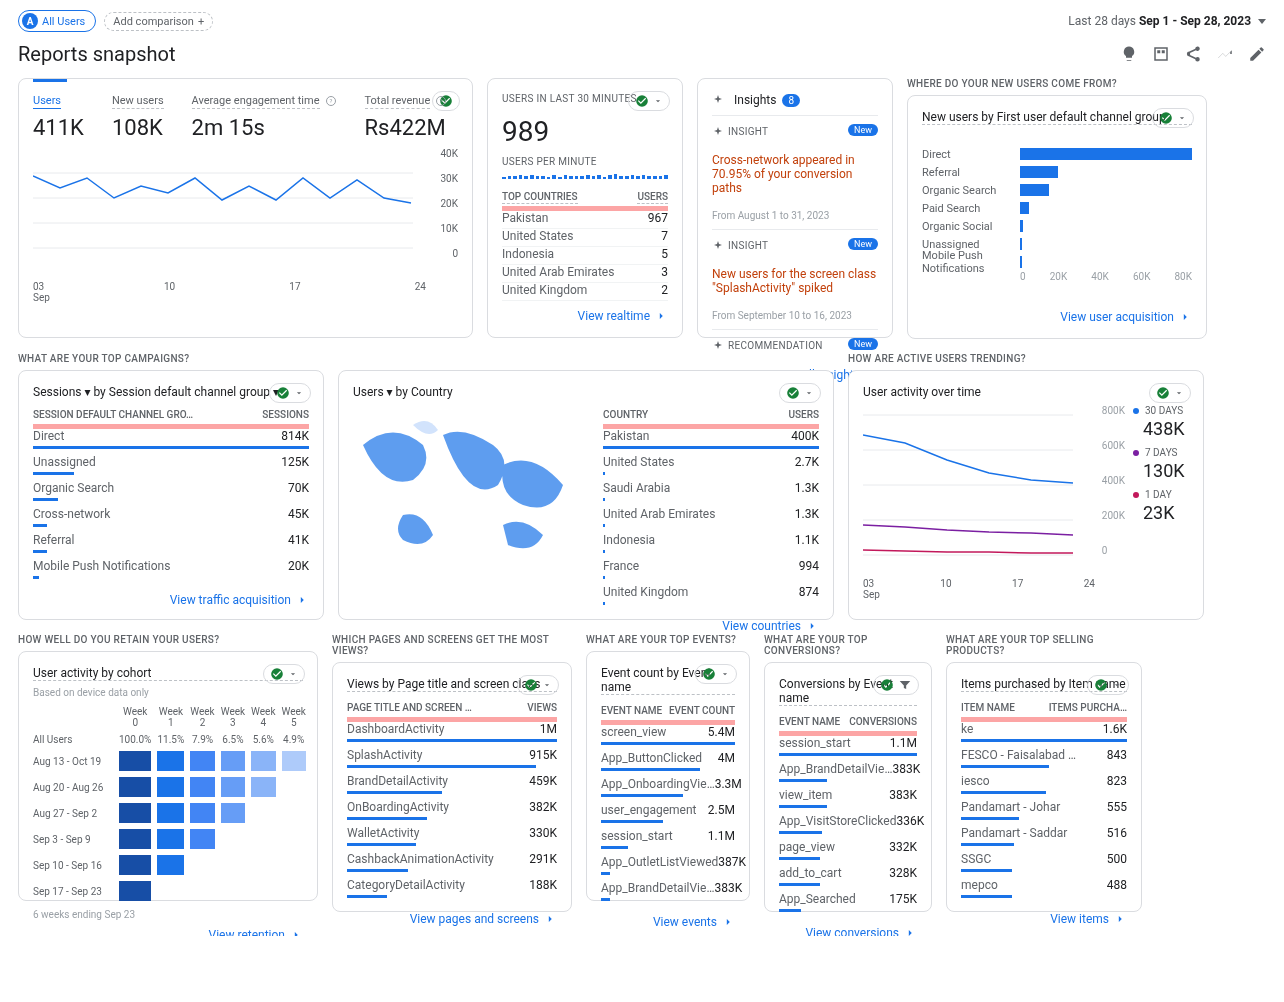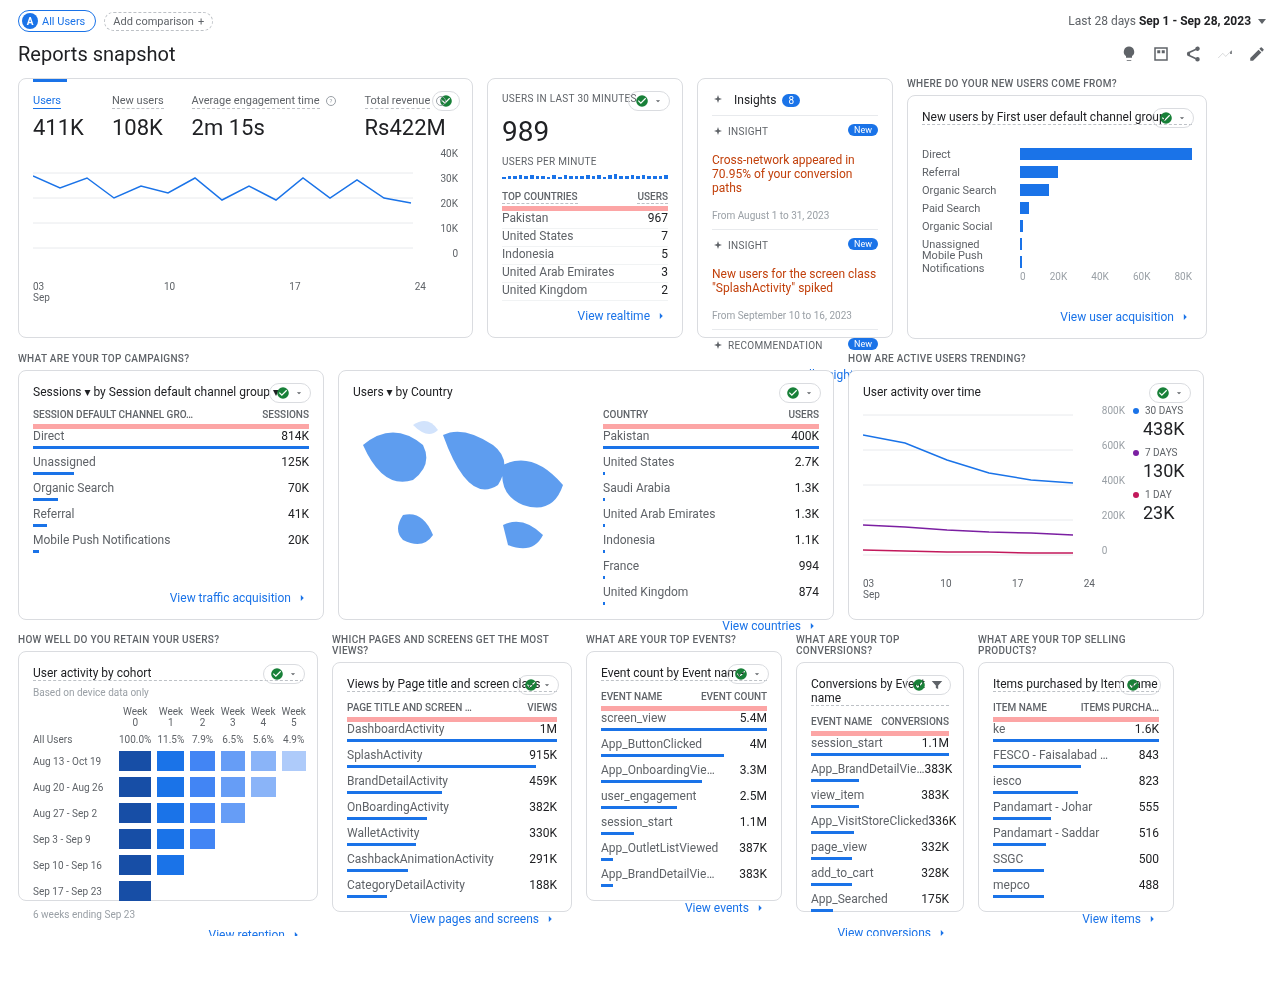--- a/index.html
+++ b/index.html
@@ -462,20 +462,29 @@
        <div class="row2">
               <span class="ltxt">Organic Search</span>
               <span class="rtxt">70K</span>
             </div>
        <div class="barbg">
               <div class="barfill" style="width:9%"></div>
             </div>
      </div>
           <div class="bar-with-label">
        <div class="row2">
+              <span class="ltxt">Cross-network</span>
+              <span class="rtxt">45K</span>
+            </div>
+       <div class="barbg">
+              <div class="barfill" style="width:5%"></div>
+            </div>
+     </div>
+          <div class="bar-with-label">
+       <div class="row2">
               <span class="ltxt">Referral</span>
               <span class="rtxt">41K</span>
             </div>
        <div class="barbg">
               <div class="barfill" style="width:5%"></div>
             </div>
      </div>
           <div class="bar-with-label">
        <div class="row2">
               <span class="ltxt">Mobile Push Notifications</span>
@@ -829,21 +838,21 @@
         </div>
       <div class="card-footer"><span class="link">
             <span>View pages and screens</span>
             <svg viewBox="0 0 24 24">
               <path d="M10 17l5-5-5-5v10z"></path>
             </svg>
           </span></div>
     </div>
   </div>
 
-  <div style="width:196px;">
+  <div style="width:164px;">
     <div class="section-label">WHAT ARE YOUR TOP EVENTS?</div>
     <div class="card" style="height:250px;">
       <div class="status-pill">
           <svg class="check" viewBox="0 0 24 24">
             <path d="M12 2a10 10 0 100 20 10 10 0 000-20zm-2 15l-5-5 1.4-1.4L10 14.2l7.6-7.6L19 8l-9 9z"></path>
           </svg>
           <svg class="caret" viewBox="0 0 24 24">
             <path d="M7 10l5 5 5-5z"></path>
           </svg>
         </div>

